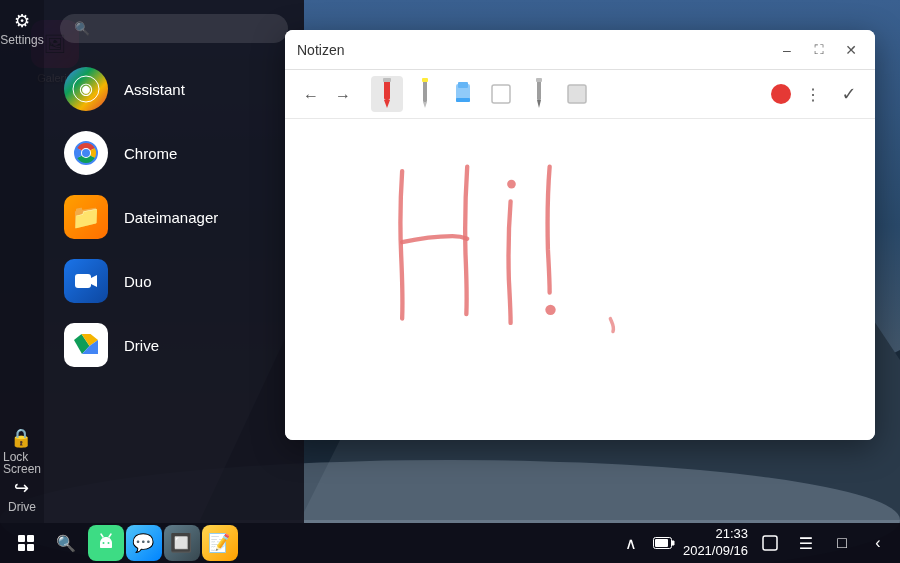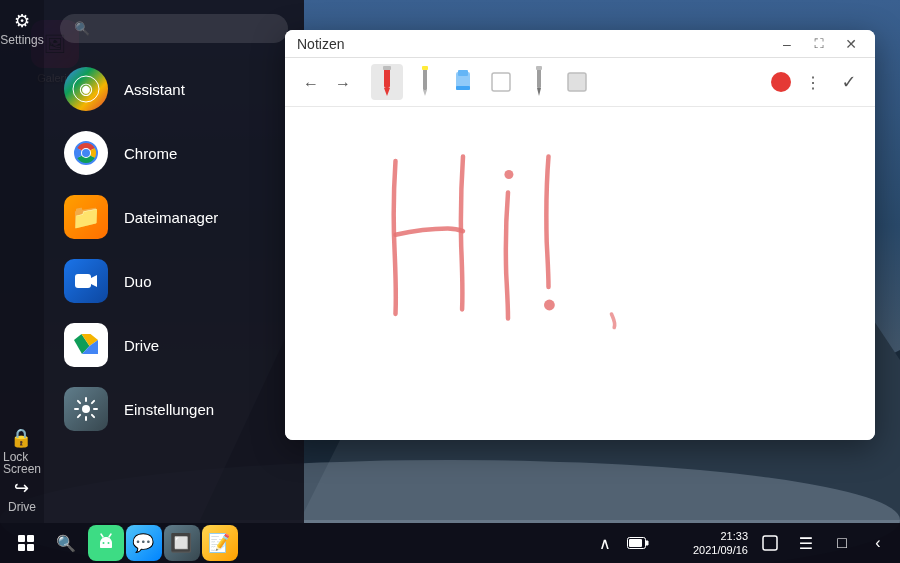--- a/index.html
+++ b/index.html
@@ -160,21 +160,21 @@
       flex-direction: column;
       z-index: 300;
       overflow: hidden;
     }
 
     .window-titlebar {
       display: flex;
       align-items: center;
       justify-content: space-between;
       padding: 0 12px;
-      height: 28px;
+      height: 40px;
       background: white;
       border-bottom: 1px solid #e0e0e0;
       flex-shrink: 0;
     }
     .window-title {
       font-size: 14px;
       color: #333;
       font-weight: 400;
     }
     .window-controls {
@@ -318,24 +318,23 @@
     }
 
     .taskbar-right {
       margin-left: auto;
       display: flex;
       align-items: center;
       gap: 8px;
     }
     .time-display {
       color: white;
-      font-size: 11px;
+      font-size: 13px;
       text-align: right;
       line-height: 1.3;
-      margin-left: 36px;
     }
     .taskbar-icon {
       color: white;
       font-size: 16px;
       cursor: pointer;
       width: 28px;
       height: 28px;
       display: flex;
       align-items: center;
       justify-content: center;
@@ -481,29 +480,20 @@
             <path d="M9 22 L2 10 L9 2 L18 2 L26 10 L19 22 Z" fill="none"></path>
 
             <path d="M10,22 L2,8 L9.5,2 L17.5,14 Z" fill="#0f9d58"></path>
             <path d="M9.5,2 L18.5,2 L26,8 L17.5,14 Z" fill="#f4b400"></path>
             <path d="M17.5,14 L26,8 L26,22 L10,22 Z" fill="#4285f4"></path>
           </svg>
         </div>
         <span class="app-name">Drive</span>
       </div>
 
-      <div class="app-item">
-        <div class="app-icon" style="background: linear-gradient(135deg, #607d8b, #37474f);">
-          <svg width="26" height="26" viewBox="0 0 26 26">
-            <circle cx="13" cy="13" r="4" fill="white"></circle>
-            <path d="M13 2 L13 5 M13 21 L13 24 M2 13 L5 13 M21 13 L24 13 M4.9 4.9 L7.1 7.1 M18.9 18.9 L21.1 21.1 M21.1 4.9 L18.9 7.1 M7.1 18.9 L4.9 21.1" stroke="white" stroke-width="2" stroke-linecap="round"></path>
-          </svg>
-        </div>
-        <span class="app-name">Einstellungen</span>
-      </div>
     </div>
   </div>
 
   <div class="notizen-window">
 
     <div class="window-titlebar">
       <span class="window-title">Notizen</span>
       <div class="window-controls">
         <div class="window-control-btn">–</div>
         <div class="window-control-btn" style="font-size:13px;">⛶</div>

